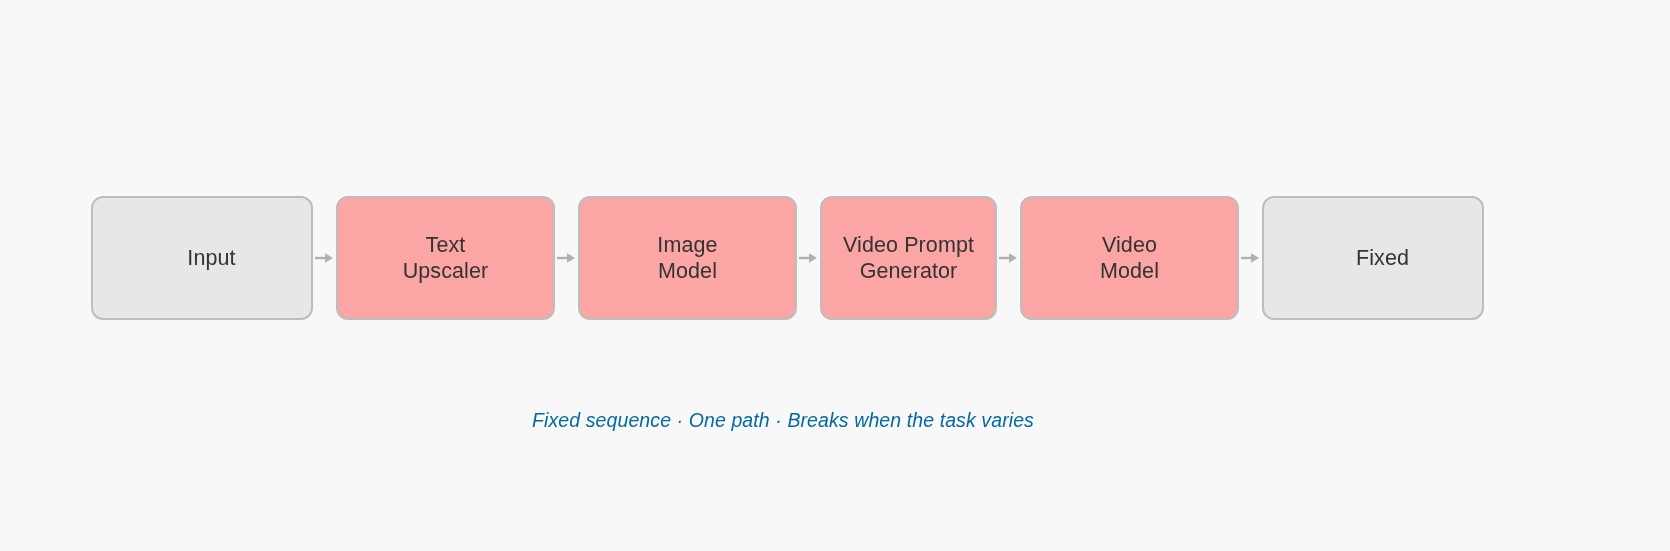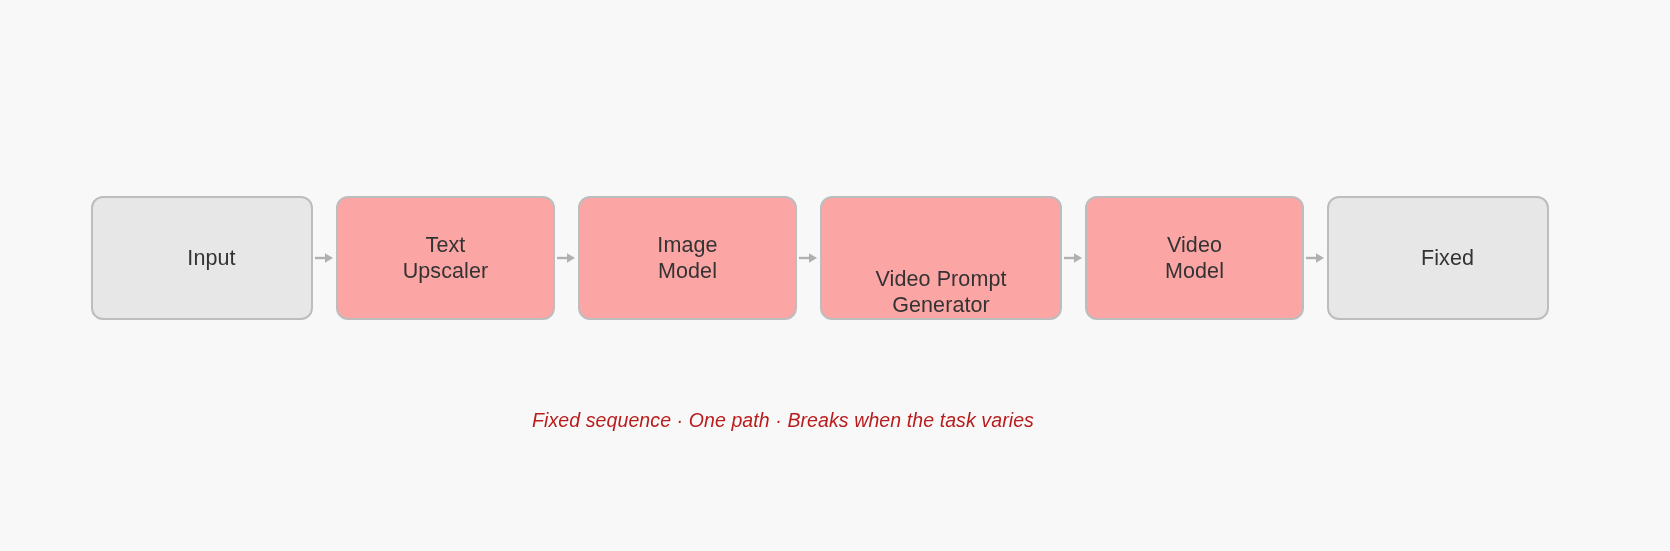--- a/index.html
+++ b/index.html
@@ -59,21 +59,21 @@
   .node-label {
     display: block;
     padding: 0 8px;
     white-space: pre-line;
   }
 
   
   .n-input     { width: 222px; }
   .n-text      { width: 219px; }
   .n-image     { width: 219px; justify-content: center; }
-  .n-vprompt   { width: 242px; align-items: flex-end; }
+  .n-vprompt   { width: 177px; }
   .n-vmodel    { width: 219px; }
   .n-output    { width: 222px; }
 
   
   .connector {
     width: 23px;
     flex: none;
     display: flex;
     align-items: center;
     justify-content: center;
@@ -84,21 +84,21 @@
 
   
   #caption {
     position: absolute;
     left: 0;
     top: 409px;
     width: 1566px;
     text-align: center;
     font-style: italic;
     font-size: 19.5px;
-    color: #b91c1c;
+    color: #0369a1;
     letter-spacing: 0.1px;
   }
 </style>
 </head>
 <body>
 
 <div id="canvas">
 
   <div id="pipeline">
 

